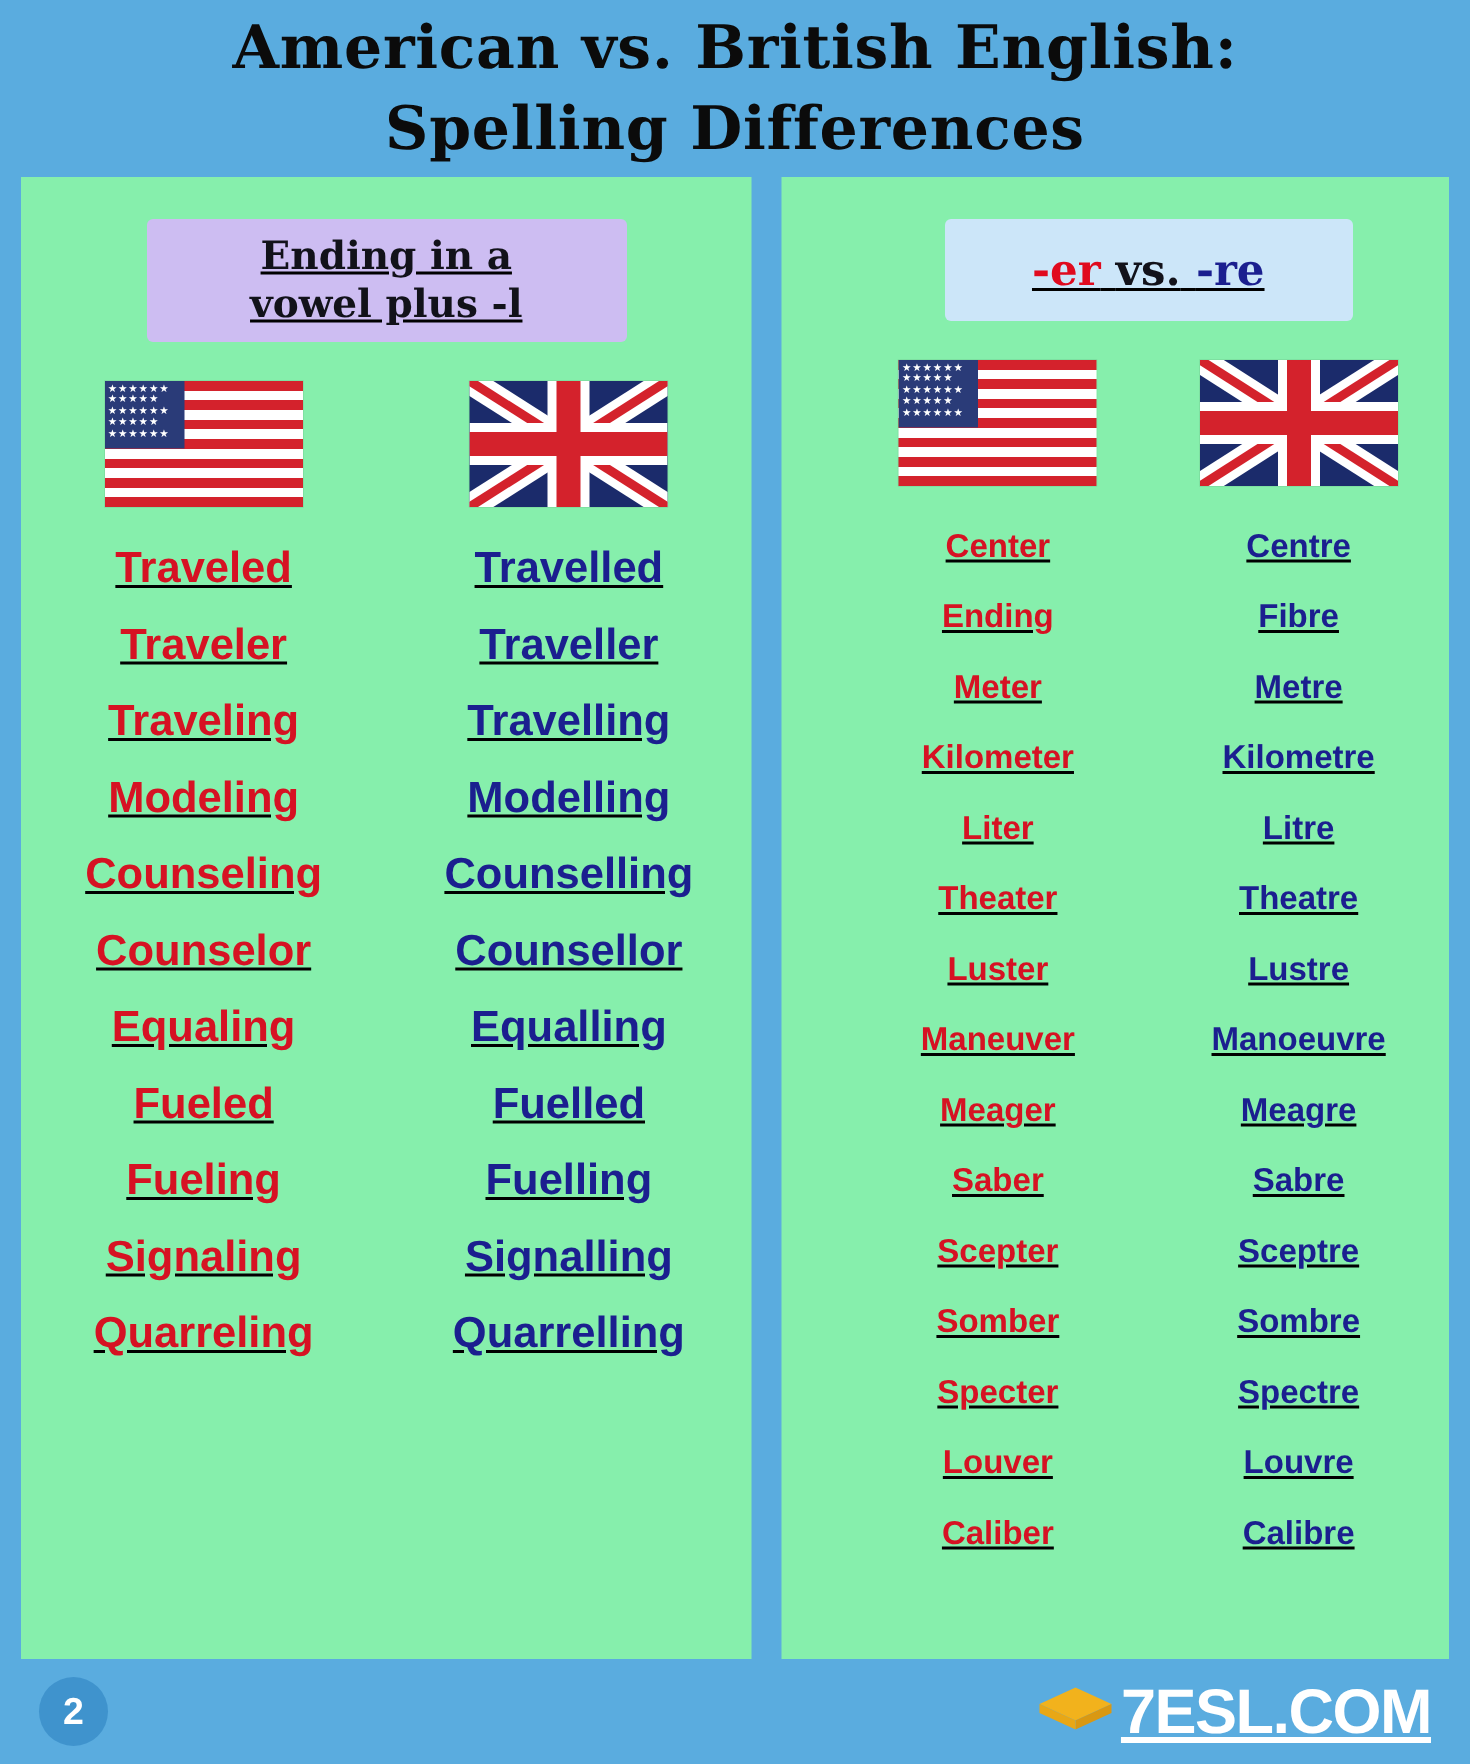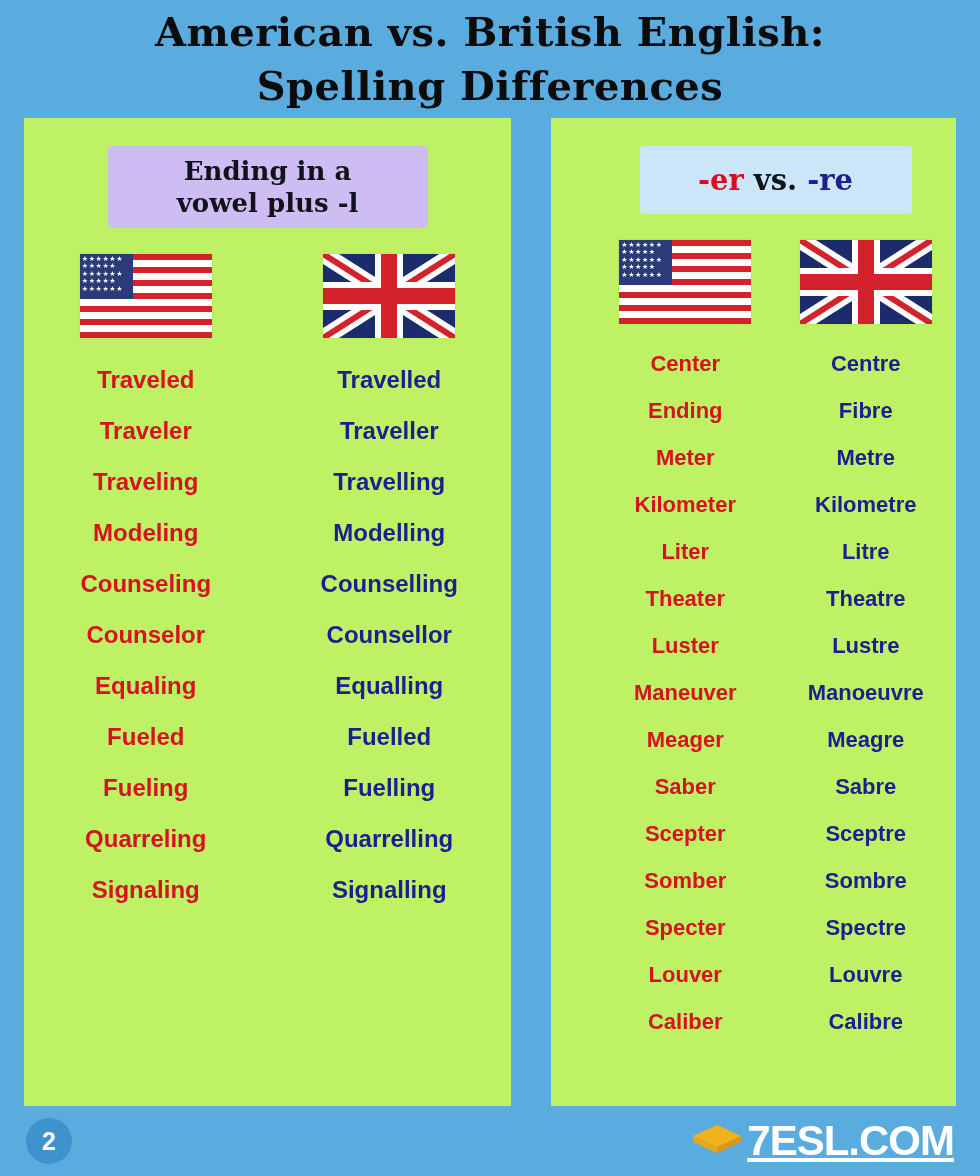--- a/index.html
+++ b/index.html
@@ -43,27 +43,28 @@
   }
   
   .body {
     flex: 1;
     display: flex;
     background: #5aacdf;
     padding: 0 4px;
     box-sizing: border-box;
   }
   .column {
-    background: #bef264;
+    background: #86efac;
     flex: 1;
-    margin: 0 20px;
+    margin: 0 10px;
     position: relative;
     display: flex;
     flex-direction: column;
     align-items: center;
+    text-decoration: underline;
   }
   .col-left { flex: 0 0 487px; }
   .col-right { flex: 1; padding-left: 44px; }
 
   .section-title {
     margin-top: 28px;
     border-radius: 4px;
     display: flex;
     align-items: center;
     justify-content: center;
@@ -200,21 +201,21 @@
   }
   .word {
     flex: 1;
     text-align: center;
     font-weight: bold;
     font-family: "Liberation Sans", sans-serif;
   }
   .word.am { color: #d61223; }
   .word.br { color: #1b1f8f; }
 
-  .col-left .word { font-size: 24px; line-height: 51px; text-align: center; }
+  .col-left .word { font-size: 29px; line-height: 51px; text-align: center; }
   .col-right .word { font-size: 22px; line-height: 47px; }
 
   
   .footer {
     height: 70px;
     flex: none;
     background: #5aacdf;
     display: flex;
     align-items: center;
     justify-content: space-between;
@@ -328,26 +329,26 @@
         </div>
         <div class="word-row">
           <div class="word am">Fueled</div>
           <div class="word br">Fuelled</div>
         </div>
         <div class="word-row">
           <div class="word am">Fueling</div>
           <div class="word br">Fuelling</div>
         </div>
         <div class="word-row">
+          <div class="word am">Signaling</div>
+          <div class="word br">Signalling</div>
+        </div>
+        <div class="word-row">
           <div class="word am">Quarreling</div>
           <div class="word br">Quarrelling</div>
-        </div>
-        <div class="word-row">
-          <div class="word am">Signaling</div>
-          <div class="word br">Signalling</div>
         </div>
       </div>
     </div>
 
     <div class="column col-right">
       <div class="section-title title-blue">
         <span class="red">-er</span>&nbsp;<span class="dark">vs.</span>&nbsp;<span class="navy">-re</span>
       </div>
 
       <div class="flags">

